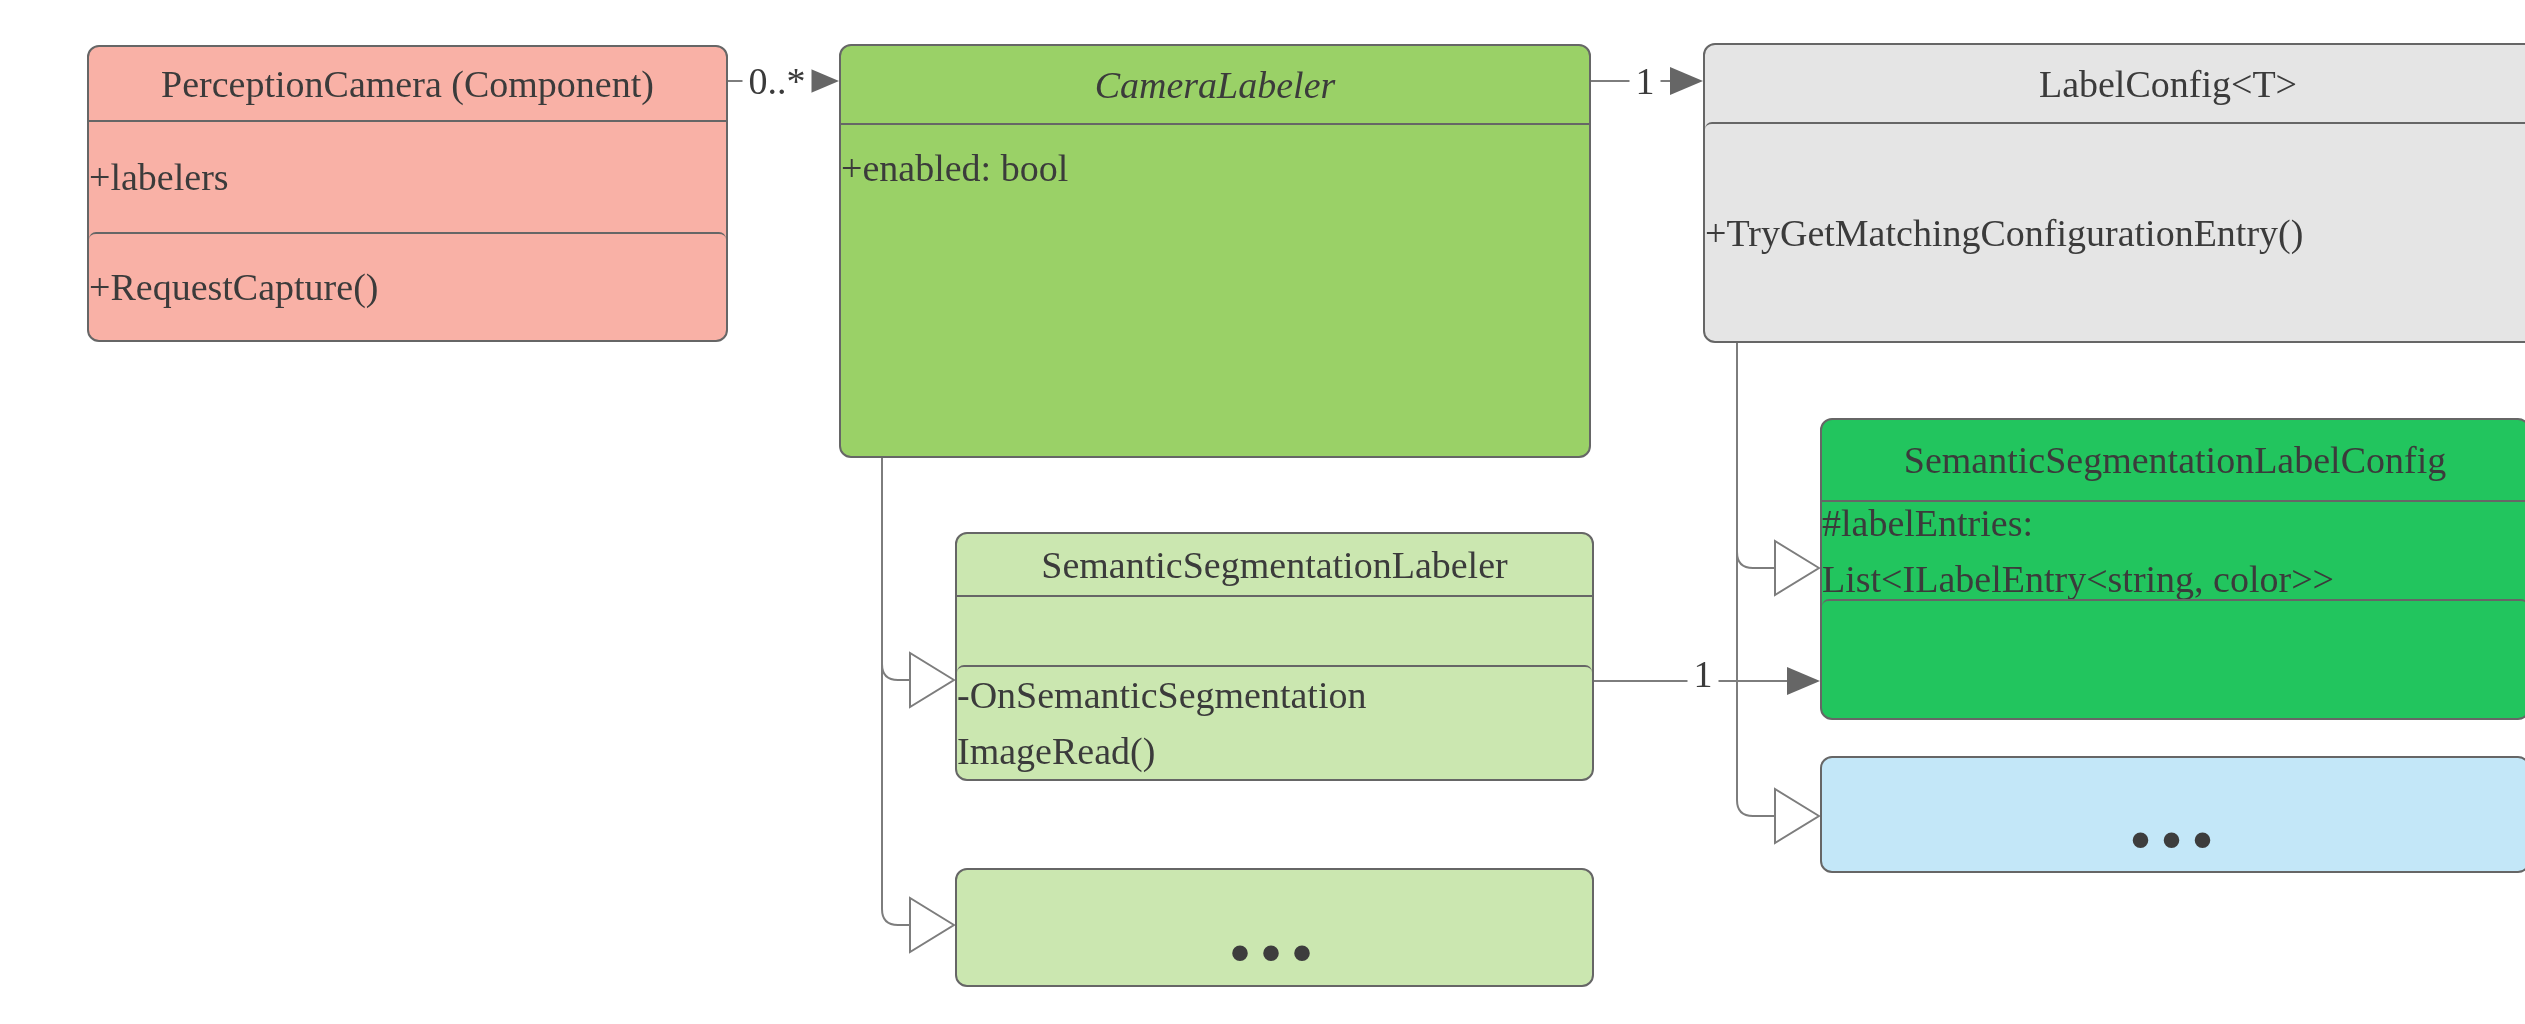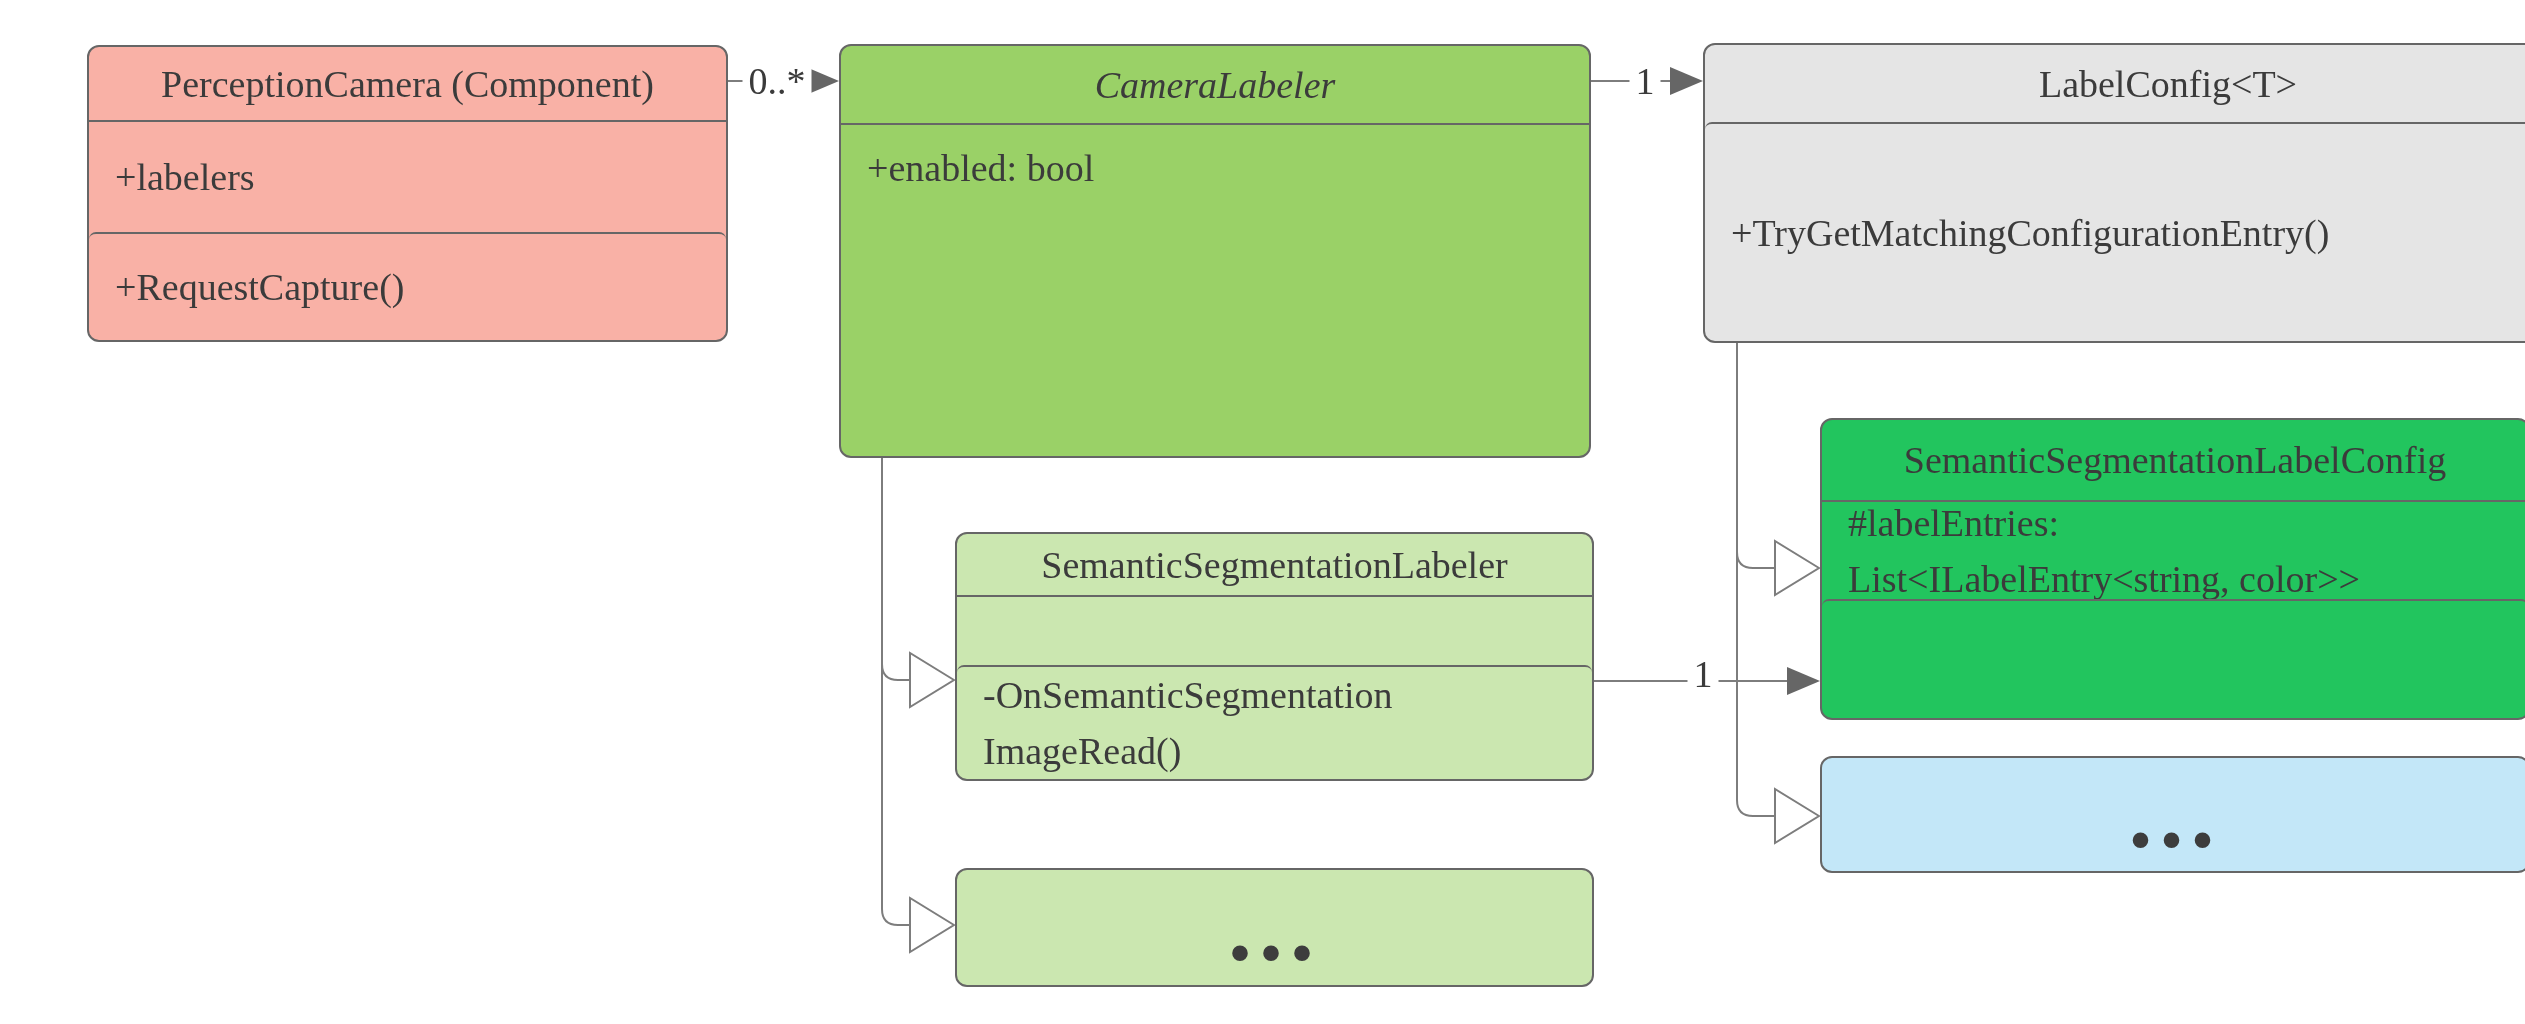--- a/index.html
+++ b/index.html
@@ -9,21 +9,21 @@
   }
   svg.wires{position:absolute;left:0;top:0;width:2525px;height:1024px;}
 
   .uml{
     position:absolute;box-sizing:border-box;
     border:2px solid #666666;border-radius:12px;
     display:flex;flex-direction:column;overflow:hidden;
   }
   .sec{
     box-sizing:border-box;display:flex;align-items:center;
-    font-size:38px;line-height:56px;padding-left:26px;padding-right:10px;
+    font-size:38px;line-height:56px;padding-right:10px;
     white-space:pre-line;
   }
   .sec.title{justify-content:center;padding-left:10px;}
   .sec + .sec{border-top:2px solid #666666;}
   .sec.grow{flex:1;border-radius:7px;}
 
   
   #box-perception{left:43px;top:45px;width:641px;height:297px;background:#f9b1a6;}
   #box-perception .title{height:73px;}
   #box-perception .attrs{height:112px;}

